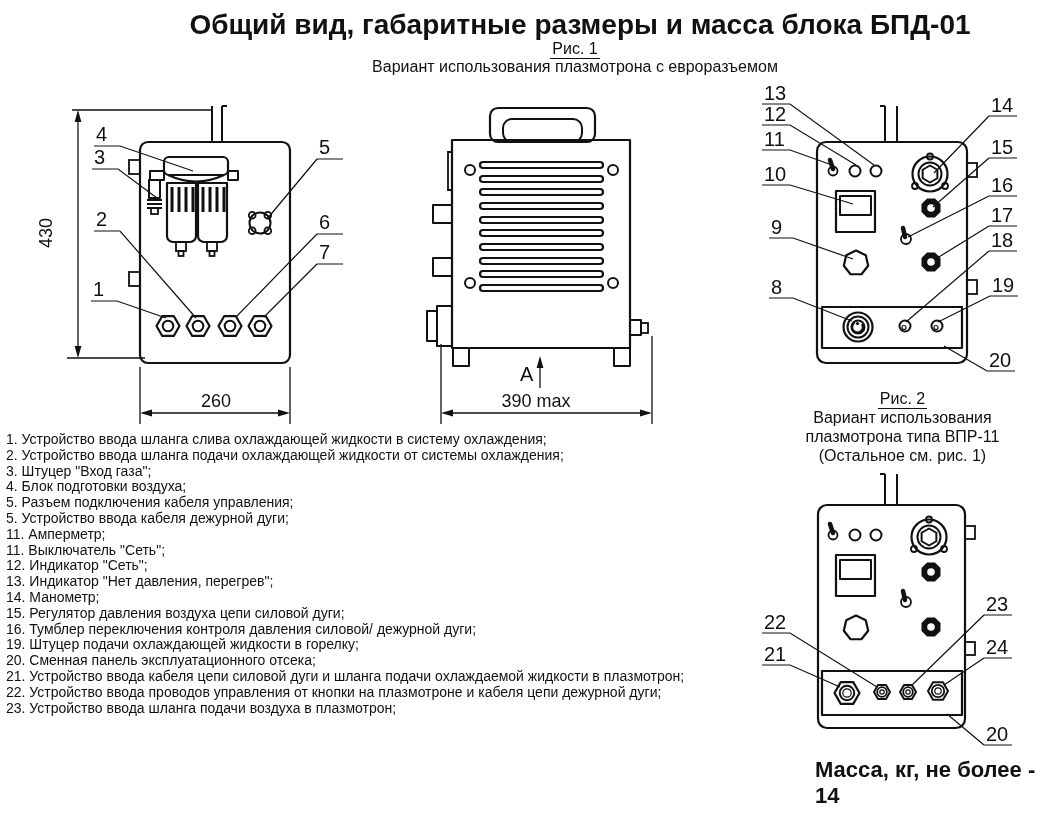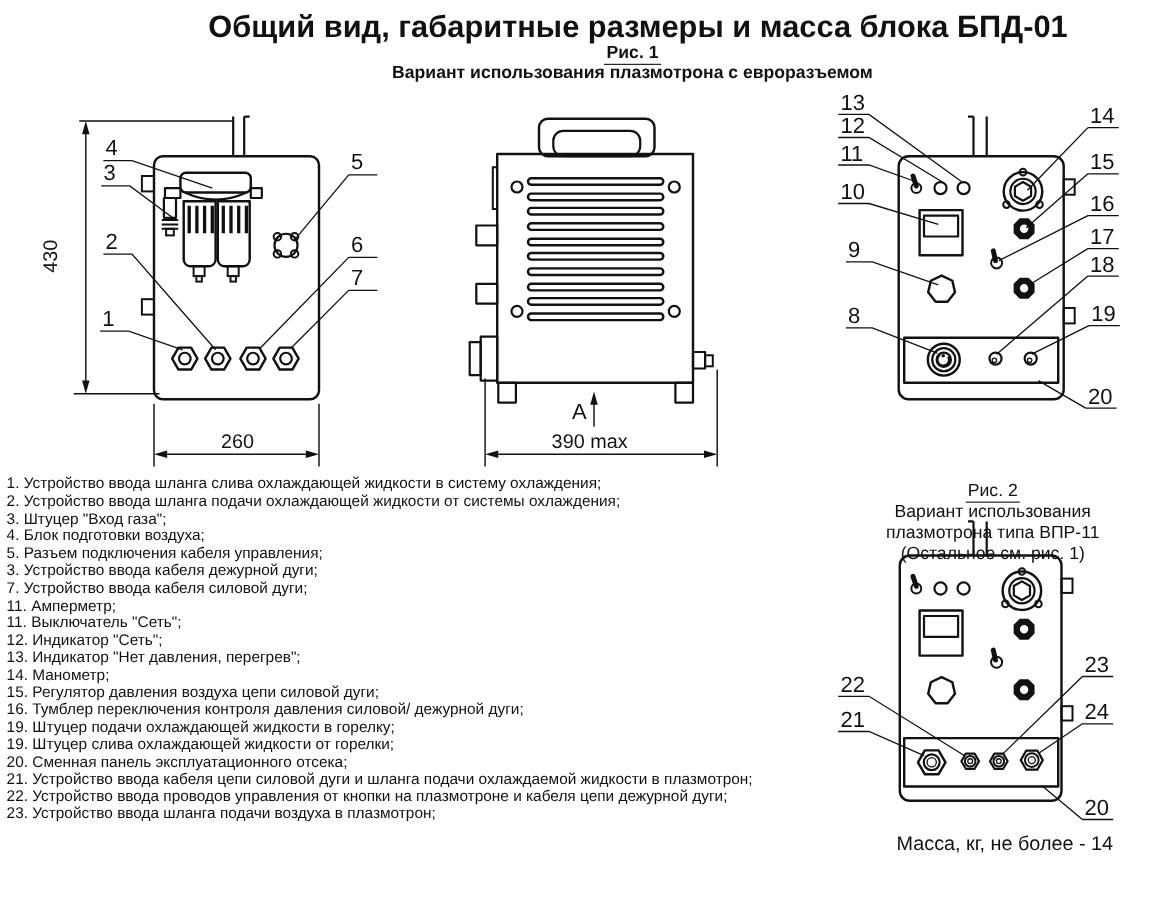--- a/index.html
+++ b/index.html
@@ -12,27 +12,27 @@
   .thin{fill:none;stroke:#111;stroke-width:1.2;}
   .dim{fill:none;stroke:#111;stroke-width:1.3;}
   .slot{stroke:#111;stroke-width:3;}
   .arrow{fill:#111;stroke:none;}
   .callout{font:20px "Liberation Sans",sans-serif;fill:#111;}
   .dimtext{font:18px "Liberation Sans",sans-serif;fill:#111;}
   .atext{font:20px "Liberation Sans",sans-serif;fill:#111;}
   #title{position:absolute;left:100px;top:9px;width:960px;text-align:center;
          font-size:28px;font-weight:bold;}
   #fig1cap{position:absolute;left:300px;top:40px;width:550px;text-align:center;
-         font-size:16px;line-height:18px;font-weight:bold;}
+         font-size:16px;line-height:18px;}
   #fig1cap .u{border-bottom:1.5px solid #111;padding:0 2px 1px 2px;}
   #fig2cap{position:absolute;left:790px;top:389px;width:225px;text-align:center;
-         font-size:16px;line-height:19px;margin-top:48px;}
+         font-size:16px;line-height:19px;}
   #fig2cap .u{border-bottom:1.5px solid #111;padding:0 2px 1px 2px;}
   #legend{position:absolute;left:6px;top:432px;width:760px;font-size:14px;line-height:15.8px;}
-  #mass{position:absolute;left:815px;top:757px;width:237px;font-size:18px;}
+  #mass{position:absolute;left:815px;top:757px;width:237px;font-size:22px;font-weight:bold;}
 </style>
 </head>
 <body>
 
 <div id="page">
 
 <svg width="1052" height="822" viewBox="0 0 1052 822">
   <defs>
     <polygon id="hexH" points="1,0 0.5,0.866 -0.5,0.866 -1,0 -0.5,-0.866 0.5,-0.866" vector-effect="non-scaling-stroke"></polygon>
     <polygon id="hexV" points="0,-1 0.866,-0.5 0.866,0.5 0,1 -0.866,0.5 -0.866,-0.5" vector-effect="non-scaling-stroke"></polygon>
@@ -390,31 +390,29 @@
   <div>плазмотрона типа ВПР-11</div>
   <div>(Остальное см. рис. 1)</div>
 </div>
 
 <div id="legend">
   <div>1. Устройство ввода шланга слива охлаждающей жидкости в систему охлаждения;</div>
   <div>2. Устройство ввода шланга подачи охлаждающей жидкости от системы охлаждения;</div>
   <div>3. Штуцер "Вход газа";</div>
   <div>4. Блок подготовки воздуха;</div>
   <div>5. Разъем подключения кабеля управления;</div>
-  <div>3. Устройство ввода кабеля дежурной дуги;</div>
-  <div>7. Устройство ввода кабеля силовой дуги;</div>
+  <div>5. Устройство ввода кабеля дежурной дуги;</div>
   <div>11. Амперметр;</div>
   <div>11. Выключатель "Сеть";</div>
   <div>12. Индикатор "Сеть";</div>
   <div>13. Индикатор "Нет давления, перегрев";</div>
   <div>14. Манометр;</div>
   <div>15. Регулятор давления воздуха цепи силовой дуги;</div>
   <div>16. Тумблер переключения контроля давления силовой/ дежурной дуги;</div>
   <div>19. Штуцер подачи охлаждающей жидкости в горелку;</div>
-  <div>19. Штуцер слива охлаждающей жидкости от горелки;</div>
   <div>20. Сменная панель эксплуатационного отсека;</div>
   <div>21. Устройство ввода кабеля цепи силовой дуги и шланга подачи охлаждаемой жидкости в плазмотрон;</div>
   <div>22. Устройство ввода проводов управления от кнопки на плазмотроне и кабеля цепи дежурной дуги;</div>
   <div>23. Устройство ввода шланга подачи воздуха в плазмотрон;</div>
 </div>
 
 <div id="mass">Масса, кг, не более - 14</div>
 
 </div>
 

